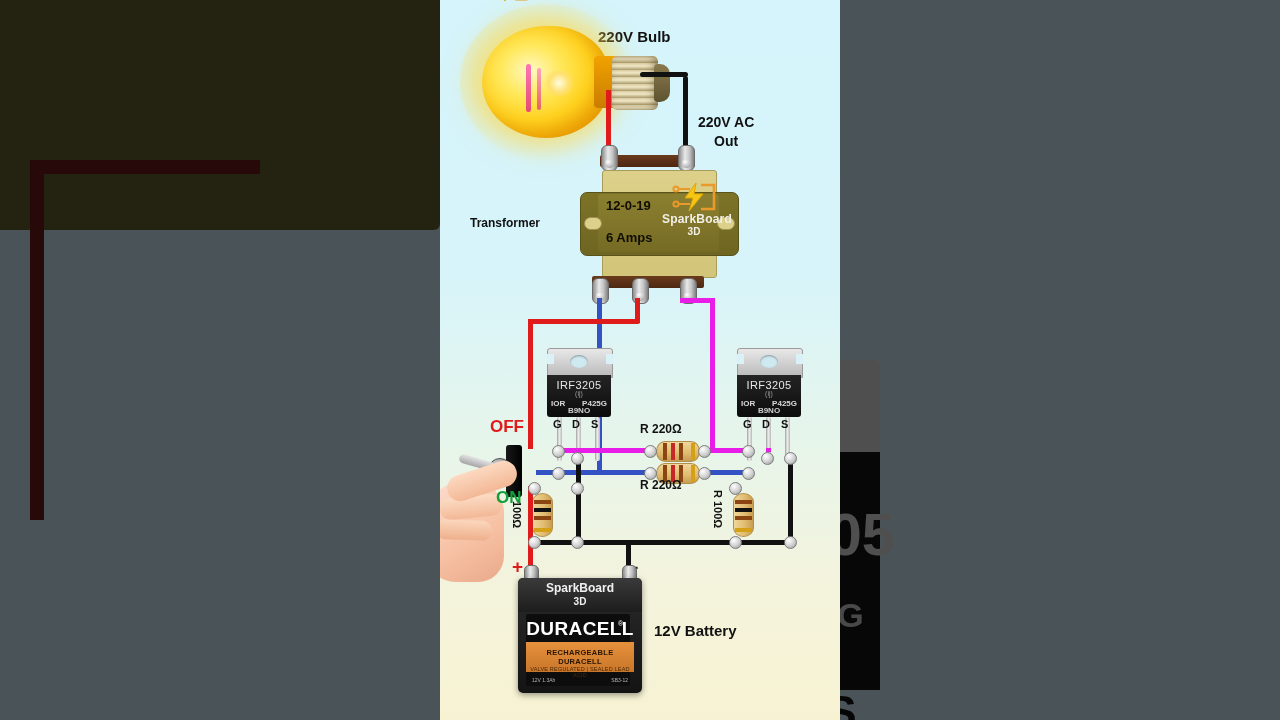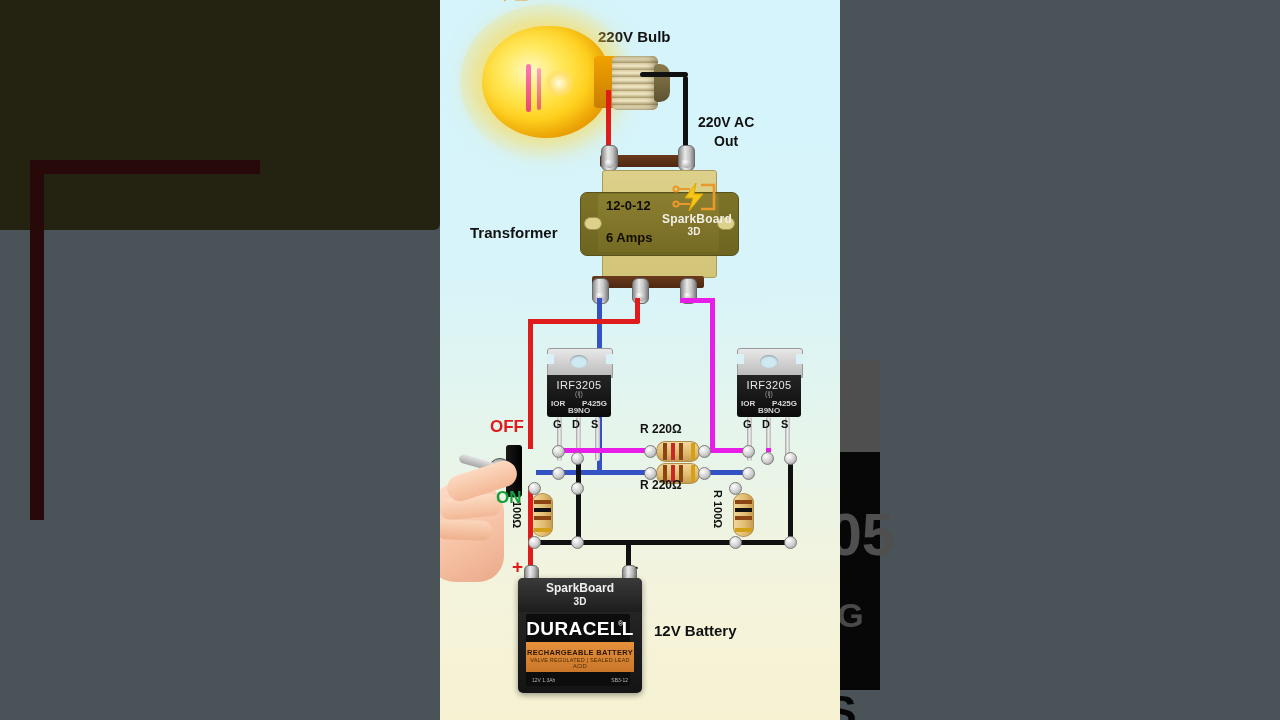--- a/index.html
+++ b/index.html
@@ -173,21 +173,21 @@
   </div>
 
   <div class="panel">
    <div class="scene">
 
     <div class="lbl" style="left:158px;top:28px;font-size:15px;">220V Bulb</div>
     <div class="lbl" style="left:258px;top:113px;font-size:14px;line-height:19px;">
       <div>220V AC</div>
       <div style="text-align:center;">Out</div>
     </div>
-    <div class="lbl" style="left:30px;top:224px;font-size:15px;">Transformer</div>
+    <div class="lbl" style="left:30px;top:216px;font-size:12px;">Transformer</div>
     <div class="lbl" style="left:214px;top:622px;font-size:15px;">12V Battery</div>
 
     <div class="bulb-wrap">
       <div class="bulb-glow"></div>
       <div class="bulb-glass">
         <div class="filament">
           <div class="fil-l"></div>
               <div class="fil-r"></div>
         </div>
         <div class="fil-core"></div>
@@ -204,21 +204,21 @@
     <div class="term-bar" style="left:160px;top:155px;width:95px;"></div>
     <div class="term" style="left:161px;top:145px;"></div>
     <div class="term" style="left:238px;top:145px;"></div>
 
     <div class="tx">
       <div class="tx-lam"></div>
       <div class="tx-core"></div>
       <div class="tx-win"></div>
       <div class="tx-ear l"></div>
       <div class="tx-ear r"></div>
-      <div class="tx-t1">12-0-12</div>
+      <div class="tx-t1">12-0-19</div>
       <div class="tx-t2">6 Amps</div>
       <div class="logo">
         <div class="logo-mark">
           <svg viewBox="0 0 48 30" width="48" height="30">
             <path d="M31 3 H44 V27 H31" fill="none" stroke="#e99a2b" stroke-width="2.6"></path>
             <circle cx="6" cy="7" r="2.6" fill="none" stroke="#e99a2b" stroke-width="2"></circle>
             <circle cx="6" cy="22" r="2.6" fill="none" stroke="#e99a2b" stroke-width="2"></circle>
             <path d="M9 7 H20 M9 22 H20" stroke="#e99a2b" stroke-width="2" fill="none"></path>
             <path d="M26 1 L15 16 H23 L19 29 L33 12 H24 Z" fill="#f5c518" stroke="#e0a800" stroke-width="1"></path>
           </svg>
@@ -401,21 +401,21 @@
 
     <div class="bat">
       <div class="bat-top">
         <div class="bat-brandname">SparkBoard</div>
         <div class="bat-brandsub">3D</div>
       </div>
       <div class="bat-label">
         <div class="bat-duracell">DURACELL</div>
         <div class="bat-reg">®</div>
         <div class="bat-copper">
-          <div class="bat-rech">RECHARGEABLE BATTERY</div>
+          <div class="bat-rech">RECHARGEABLE DURACELL</div>
           <div class="bat-vrla">VALVE REGULATED | SEALED LEAD ACID</div>
         </div>
         <div class="bat-foot">
           <span>12V 1.3Ah</span>
           <span>SB3-12</span>
         </div>
       </div>
     </div>
 
    </div>

